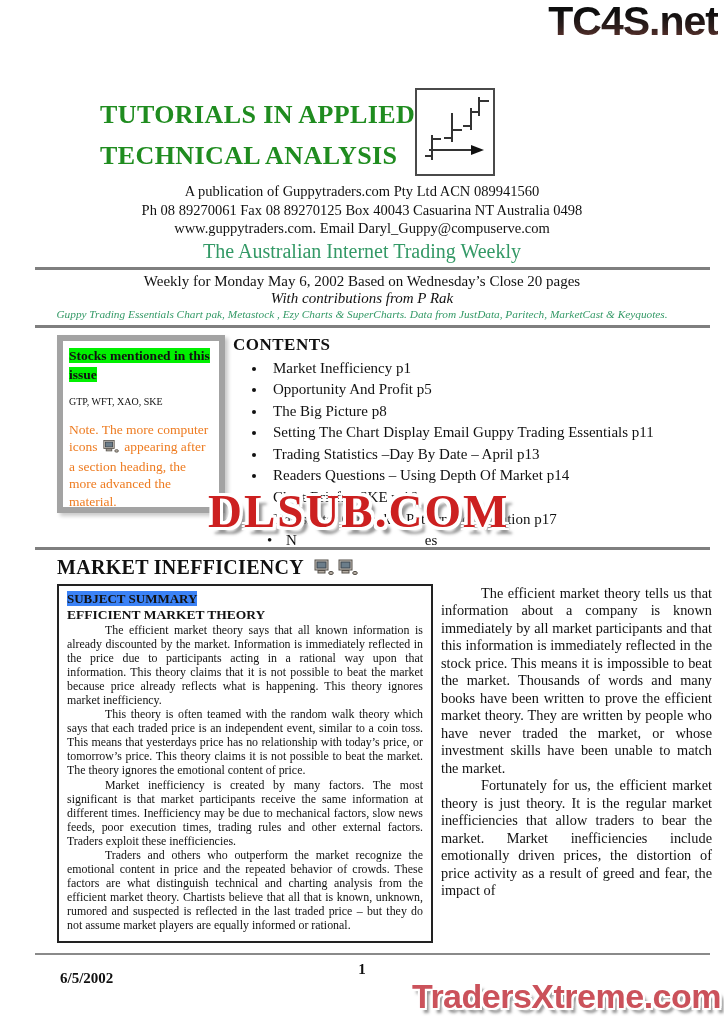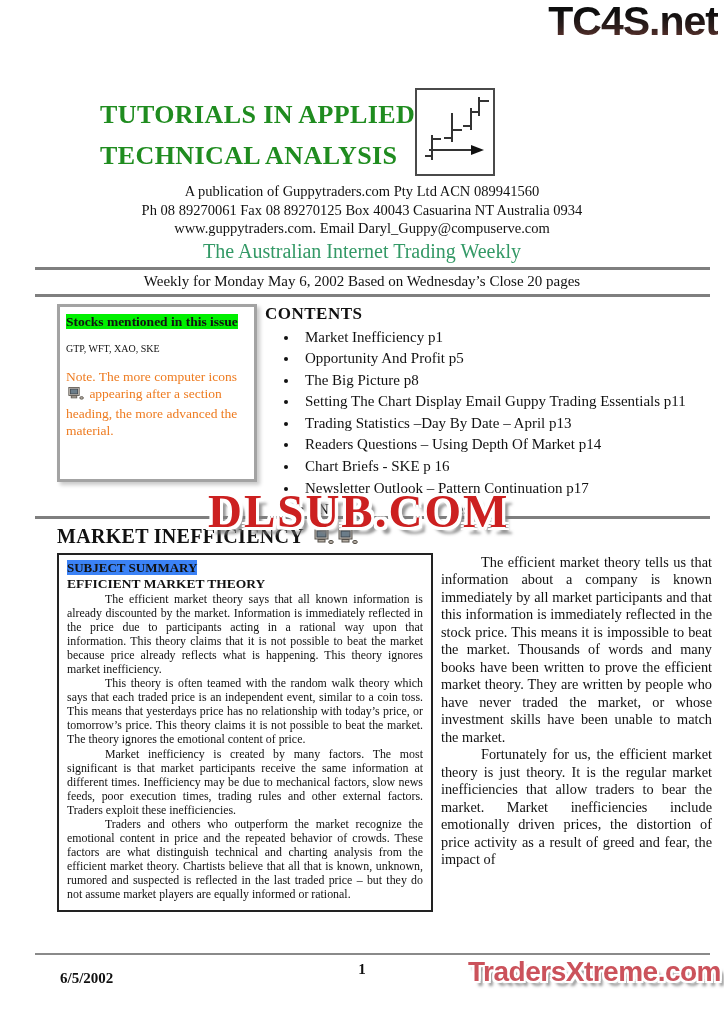--- a/index.html
+++ b/index.html
@@ -48,21 +48,21 @@
 
   
   .issue-block { margin-top:3px; text-align:center; }
   .weekly-line { font-size:15px; line-height:17px; }
   .contrib-line { font-size:15px; line-height:17px; font-style:italic; }
   .credits-line { font-size:11.3px; line-height:14px; font-style:italic; color:#339966; }
 
   
   .mid { position:relative; height:215px; padding:7px 12px 0 57px; display:flex; }
   .sidebar-box {
-    width:200px; height:178px; border:3px solid #a3a3a3;
+    width:168px; height:178px; border:6px solid #a3a3a3;
     padding:5px 6px; background:#fff; flex:0 0 auto;
     box-shadow:3px 3px 4px #c9c9c9;
   }
   .sidebar-heading {
     display:inline; background:#00f000;
     font-weight:bold; font-size:13.5px; line-height:18px;
   }
   .stocks { margin-top:12px; font-size:10px; }
   .note { margin-top:14px; color:#ee7b20; font-size:13.5px; line-height:17.5px; }
   .note .pc-icon { margin:0 2px; vertical-align:-2px; }
@@ -109,23 +109,23 @@
     flex:1; margin-left:8px; padding-top:1px;
     font-size:14.3px; line-height:17.5px; text-align:justify;
   }
   .right-col p { text-indent:40px; margin:0; }
 
   
   .footer-rule { position:absolute; left:35px; right:14px; top:953px; height:2px; background:#8a8a8a; }
   .footer-date { position:absolute; left:60px; top:970px; font-weight:bold; font-size:15px;text-align:right; }
   .footer-page { position:absolute; left:0; right:0; top:961px; text-align:center; font-weight:bold; font-size:15px; }
   .tx-logo {
-    position:absolute; right:3px; top:956px;
+    position:absolute; right:3px; top:977px;
     font-family:"Liberation Sans", sans-serif; font-weight:bold;
-    font-size:28px; letter-spacing:-.5px; color:#cb525b; white-space:nowrap;
+    font-size:34px; letter-spacing:-.5px; color:#cb525b; white-space:nowrap;
     text-shadow:
       -2px -2px 0 #fff, 2px -2px 0 #fff, -2px 2px 0 #fff, 2px 2px 0 #fff,
       0 -2px 0 #fff, 0 2px 0 #fff, -2px 0 0 #fff, 2px 0 0 #fff,
       4px 5px 3px rgba(120,120,120,.8);
   }
 
   svg { display:block; }
   .pc-icon svg { display:inline-block; }
 </style>
 </head>
@@ -154,29 +154,31 @@
         <line x1="46" y1="36" x2="54" y2="36"></line>
         <line x1="62" y1="7" x2="62" y2="26"></line>
         <line x1="54" y1="22" x2="62" y2="22"></line>
         <line x1="62" y1="11" x2="72" y2="11"></line>
       </svg>
     </div>
   </div>
 
   <div class="pub-info">
     <div>A publication of Guppytraders.com Pty Ltd ACN 089941560</div>
-    <div>Ph 08 89270061  Fax 08 89270125  Box 40043 Casuarina NT Australia  0934</div>
+    <div>Ph 08 89270061  Fax 08 89270125  Box 40043 Casuarina NT Australia  0498</div>
     <div>www.guppytraders.com.   Email  Daryl_Guppy@compuserve.com</div>
   </div>
   <div class="tagline">The Australian Internet Trading Weekly</div>
 
   <hr class="rule">
 
   <div class="issue-block">
     <div class="weekly-line">Weekly for Monday May 6, 2002 Based on Wednesday’s Close 20 pages</div>
+    <div class="contrib-line">With contributions from P Rak</div>
+    <div class="credits-line">Guppy Trading Essentials Chart pak, Metastock , Ezy Charts &amp; SuperCharts. Data from JustData, Paritech, MarketCast &amp; Keyquotes.</div>
   </div>
 
   <hr class="rule">
 
   <div class="mid">
     <div class="sidebar-box">
       <span class="sidebar-heading">Stocks mentioned in this issue</span>
       <div class="stocks">GTP, WFT, XAO, SKE</div>
       <div class="note">
         <span>Note. The more computer icons</span>

